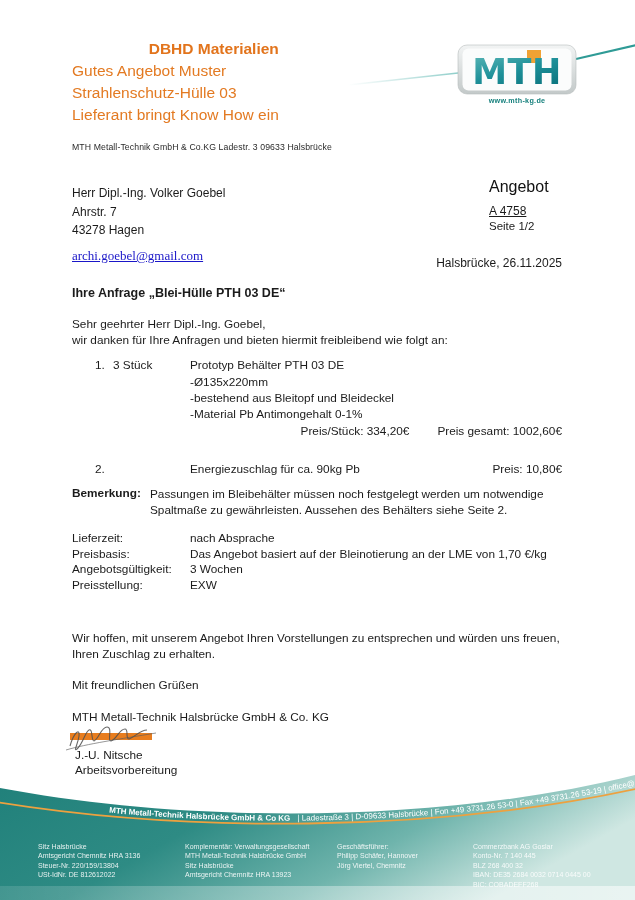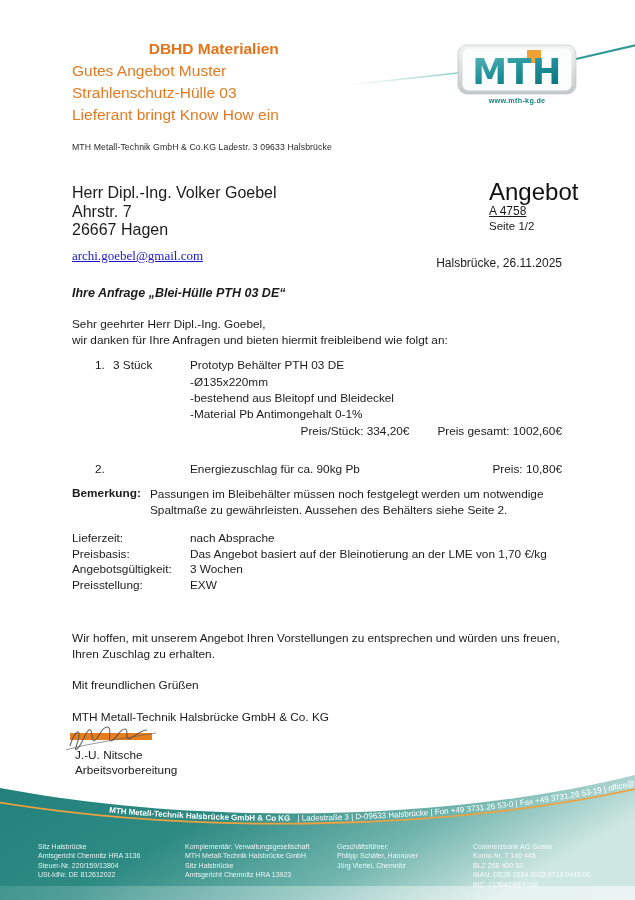--- a/index.html
+++ b/index.html
@@ -7,29 +7,29 @@
         font-family:"Liberation Sans",sans-serif;color:#1b1b1b;}
   .abs{position:absolute;}
 
   
   .tagline{left:72px;top:38px;font-size:15.5px;line-height:22px;color:#E37A22;}
   .tagline .t0{font-weight:bold;color:#E2741C;text-align:right;}
   .header-art{left:0;top:0;pointer-events:none;}
   .sender-line{left:72px;top:142px;font-size:8.7px;color:#2a2a2a;letter-spacing:.1px;}
 
   
-  .recipient{left:72px;top:184px;font-size:16px;line-height:18.5px;}
+  .recipient{left:72px;top:184px;font-size:12px;line-height:18.5px;}
   .email a{font-family:"Liberation Serif",serif;font-size:13px;color:#1A16C8;text-decoration:underline;}
   .email{left:72px;top:246px;}
-  .doc-type{left:489px;top:178px;font-size:24px;color:#111;}
+  .doc-type{left:489px;top:178px;font-size:16px;color:#111;}
   .doc-number{left:489px;top:204px;font-size:12px;text-decoration:underline;}
   .doc-page{left:489px;top:220px;font-size:11.5px;}
   .place-date{right:73px;top:256px;font-size:12px;}
 
-  .subject{left:72px;top:286px;font-size:12.5px;font-weight:bold;font-style:italic;}
+  .subject{left:72px;top:286px;font-size:12.5px;font-weight:bold;}
   .salutation{left:72px;top:316px;font-size:11.8px;line-height:16px;}
 
   .body-txt{font-size:11.8px;}
   .i-pos{left:95px;}
   .i-qty{left:113px;}
   .i-col{left:190px;}
   .item1-row{top:358px;}
   .item1-details{left:190px;top:374px;font-size:11.8px;line-height:16px;}
   .price-row1{right:73px;top:424px;font-size:11.8px;}
   .price-row1 .gap{display:inline-block;width:28px;}
@@ -92,21 +92,21 @@
     <div>Gutes Angebot Muster</div>
     <div>Strahlenschutz-Hülle 03</div>
     <div>Lieferant bringt Know How ein</div>
   </div>
 
   <div class="abs sender-line">MTH Metall-Technik GmbH &amp; Co.KG Ladestr. 3 09633 Halsbrücke</div>
 
   <div class="abs recipient">
     <div>Herr Dipl.-Ing. Volker Goebel</div>
     <div>Ahrstr. 7</div>
-    <div>26667 Hagen</div>
+    <div>43278 Hagen</div>
   </div>
   <div class="abs email">
     <a href="#">archi.goebel@gmail.com</a>
   </div>
 
   <div class="abs doc-type">Angebot</div>
   <div class="abs doc-number">A 4758</div>
   <div class="abs doc-page">Seite 1/2</div>
   <div class="abs place-date">Halsbrücke, 26.11.2025</div>
 

